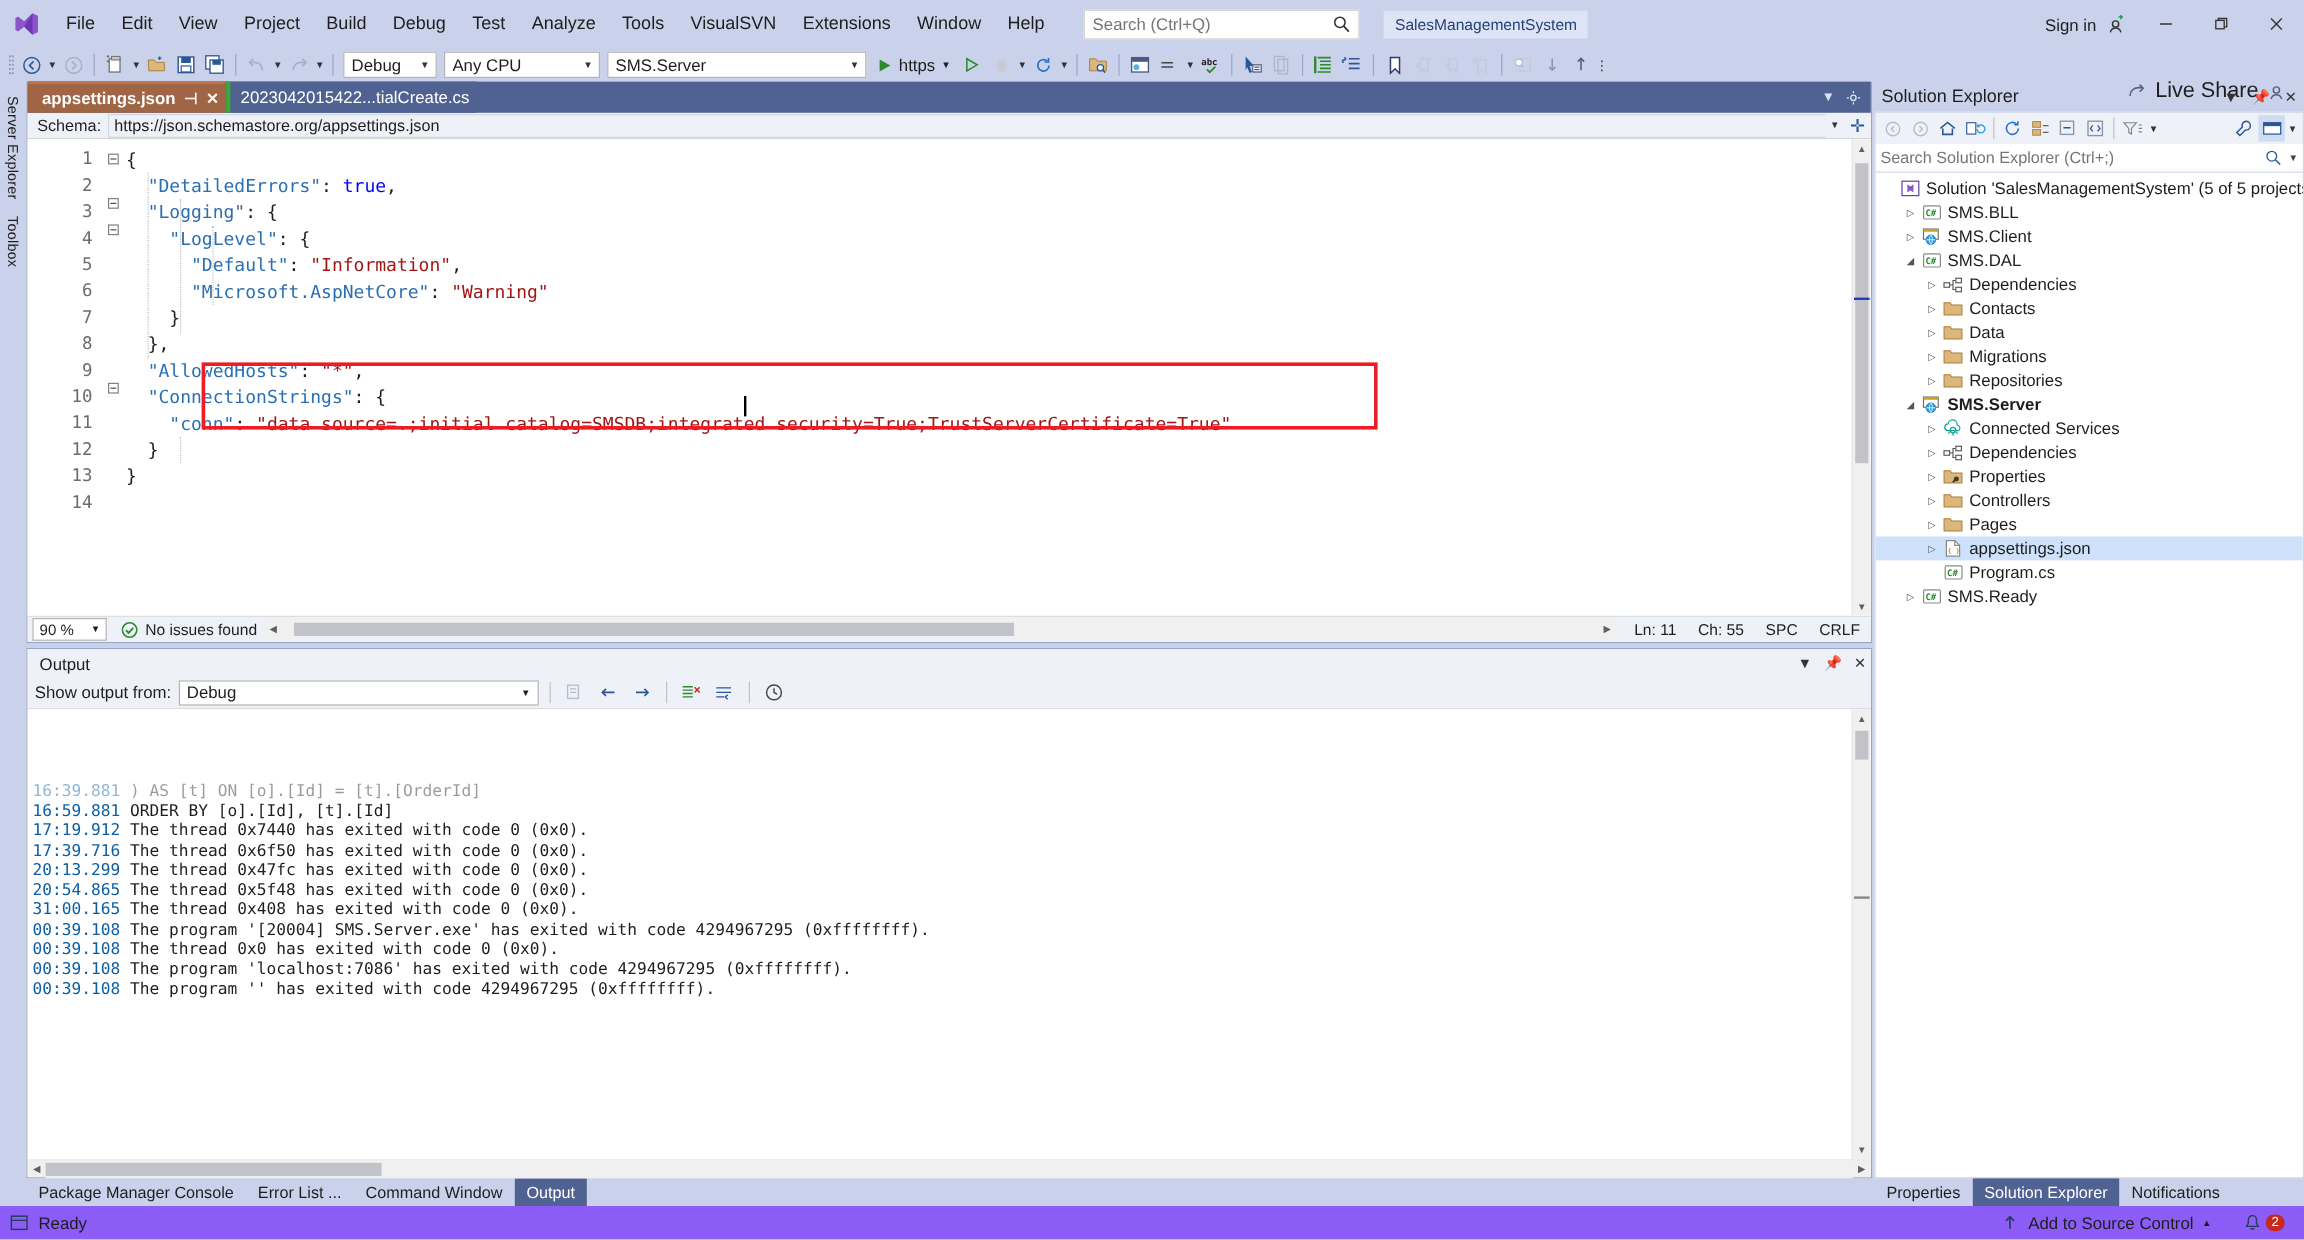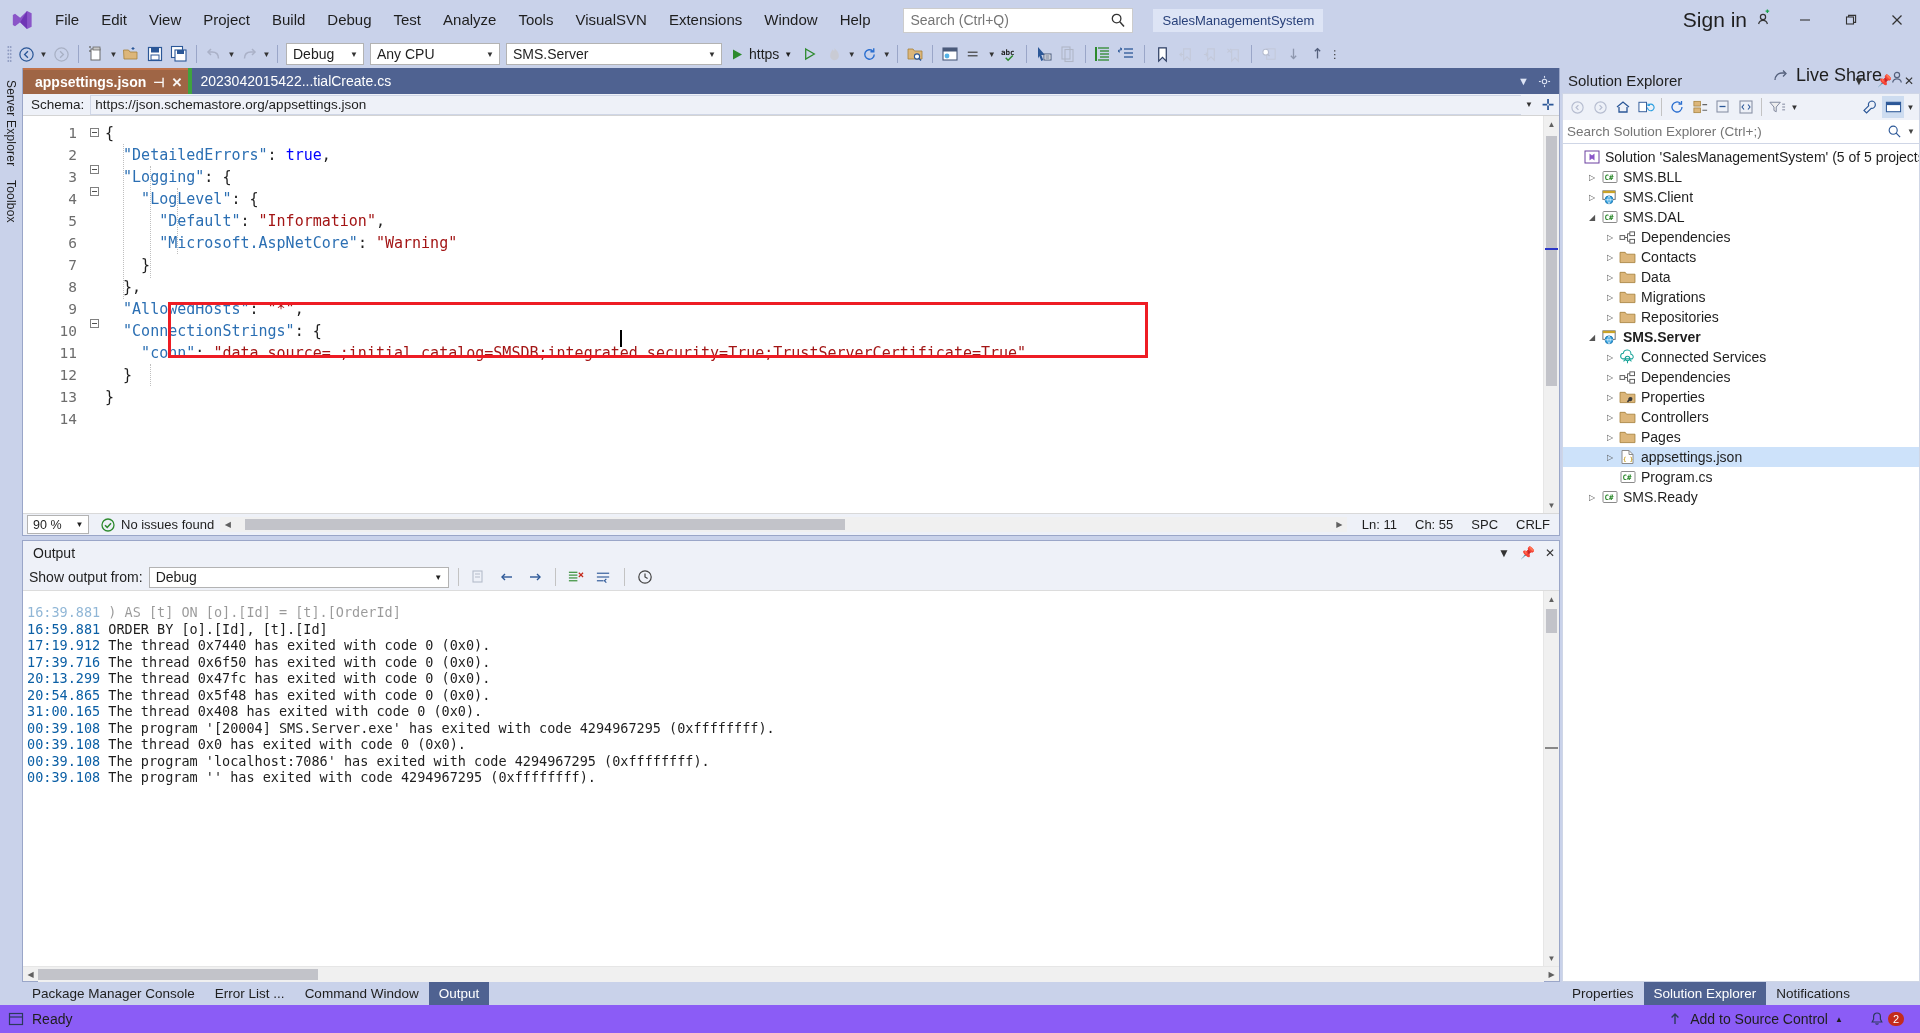--- a/index.html
+++ b/index.html
@@ -17,21 +17,21 @@
   .vs-logo { width:44px; display:flex; align-items:center; justify-content:center; }
   .vs-logo svg { display:block; }
   .menubar { display:flex; height:40px; }
   .menu-item { padding:0 11px; height:40px; line-height:40px; font-size:15px; color:#1e1e1e; cursor:default; white-space:nowrap; }
   .qsearch { margin-left:22px; width:230px; height:25px; background:#fff; border:1px solid #ccc;
              display:flex; align-items:center; padding:0 6px; }
   .qsearch input { border:0; outline:0; flex:1; font-family:"Liberation Sans",sans-serif; font-size:14px; color:#555; background:transparent; }
   .qsearch .mag { width:16px; height:16px; flex:0 0 16px; }
   .solname { margin-left:20px; background:#dde4f5; color:#29417a; font-size:13px; padding:4px 9px; }
   .tb-right { position:absolute; right:0; top:0; height:40px; display:flex; align-items:center; }
-  .signin { display:flex; align-items:flex-start; gap:7px; font-size:21px; color:#1e1e1e; padding:0 10px; }
+  .signin { display:flex; align-items:flex-end; gap:7px; font-size:14px; color:#1e1e1e; padding:0 10px; }
   .wbtn { width:46px; height:40px; display:flex; align-items:center; justify-content:center; }
 
   
   .toolbar { height:28px; background:#c9d2ea; display:flex; align-items:center; padding:0 4px; flex:0 0 28px; position:relative; }
   .grip { width:10px; height:20px; display:flex; align-items:center; justify-content:center; }
   .tb-sep { width:1px; height:18px; background:#9aa6c8; margin:0 5px; }
   .tb-btn { height:24px; min-width:24px; display:flex; align-items:center; justify-content:center; padding:0 2px; }
   .tb-caret { width:11px; display:flex; align-items:center; justify-content:center; font-size:8px; color:#333; }
   .combo { height:22px; background:#fff; border:1px solid #b3b3b3; display:flex; align-items:center;
            padding:0 2px 0 6px; font-size:14px; color:#1e1e1e; margin:0 3px; }
@@ -113,21 +113,21 @@
   .out-toolbar { height:27px; background:#eef1f8; display:flex; align-items:center; gap:6px;
                  padding:0 6px; border-bottom:1px solid #dcdcdc; flex:0 0 27px; }
   .out-toolbar .lbl2 { font-size:14px; }
   .ocombo { width:300px; height:21px; background:#fff; border:1px solid #b3b3b3; display:flex;
             align-items:center; padding:0 2px 0 6px; font-size:14px; }
   .ocombo .lbl { flex:1; }
   .ocombo .arw { width:15px; text-align:center; font-size:8px; }
   .out-sep { width:1px; height:18px; background:#c3c3c3; margin:0 3px; }
   .obtn { width:22px; height:22px; display:flex; align-items:center; justify-content:center; }
   .out-body { flex:1; display:flex; min-height:0; background:#fff; overflow:hidden; position:relative; }
-  .out-lines { flex:1; padding:13px 0 0 4px; overflow:hidden; }
+  .out-lines { flex:1; padding:13px 0 0 4px; overflow:hidden;margin-top:47px; }
   .ol { font-family:"DejaVu Sans Mono", monospace; font-size:13.5px; height:16.5px; line-height:16.5px; white-space:pre; color:#1e1e1e; }
   .ol .ts { color:#0b5fa5; }
   .out-hscroll { height:15px; background:#f0f0f0; display:flex; align-items:center; flex:0 0 15px; border-top:1px solid #e6e6e6; }
 
   .bottom-tabs { height:23px; background:#c9d2ea; display:flex; align-items:stretch; flex:0 0 23px; font-size:13.5px; }
   .btab { padding:0 10px; display:flex; align-items:center; color:#1e1e1e; }
   .btab.active { background:#4f6291; color:#fff; }
 
   
   .rightdock { width:360px; flex:0 0 360px; display:flex; flex-direction:column; background:#c9d2ea; padding-left:2px; }

